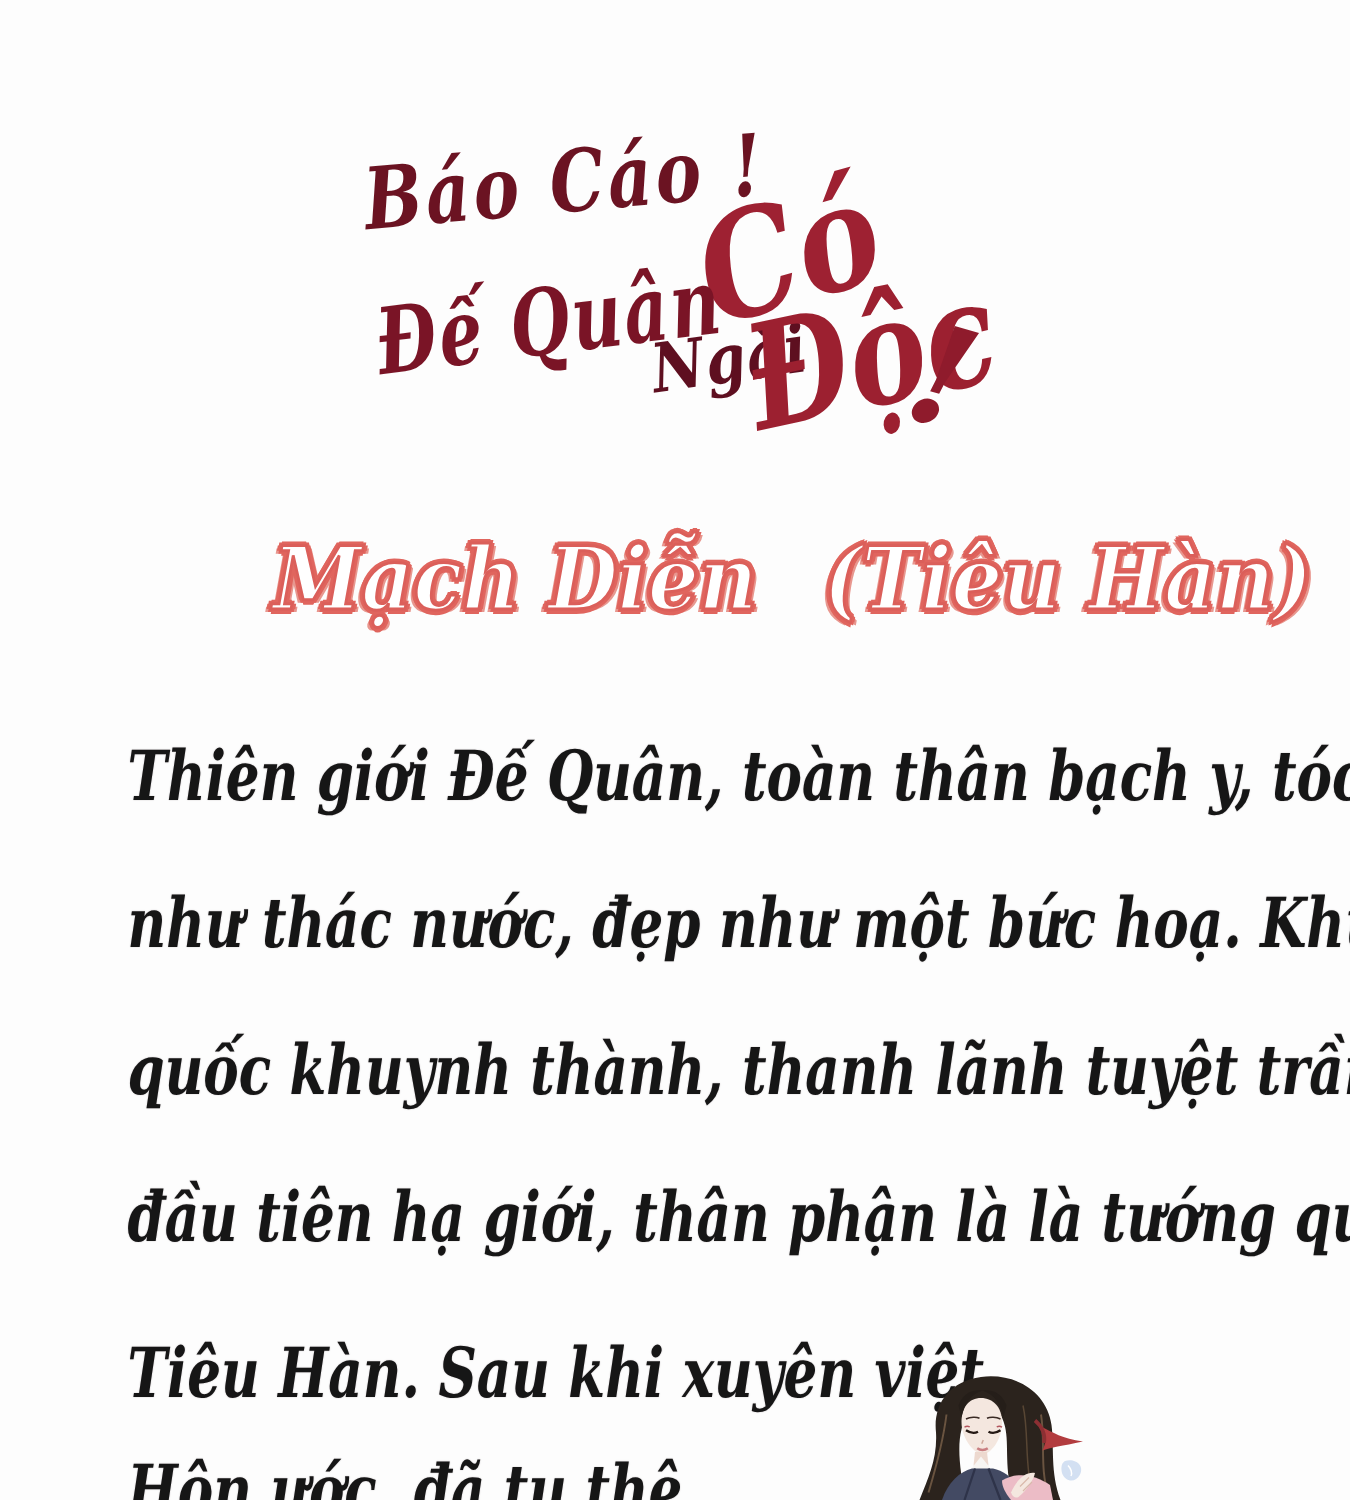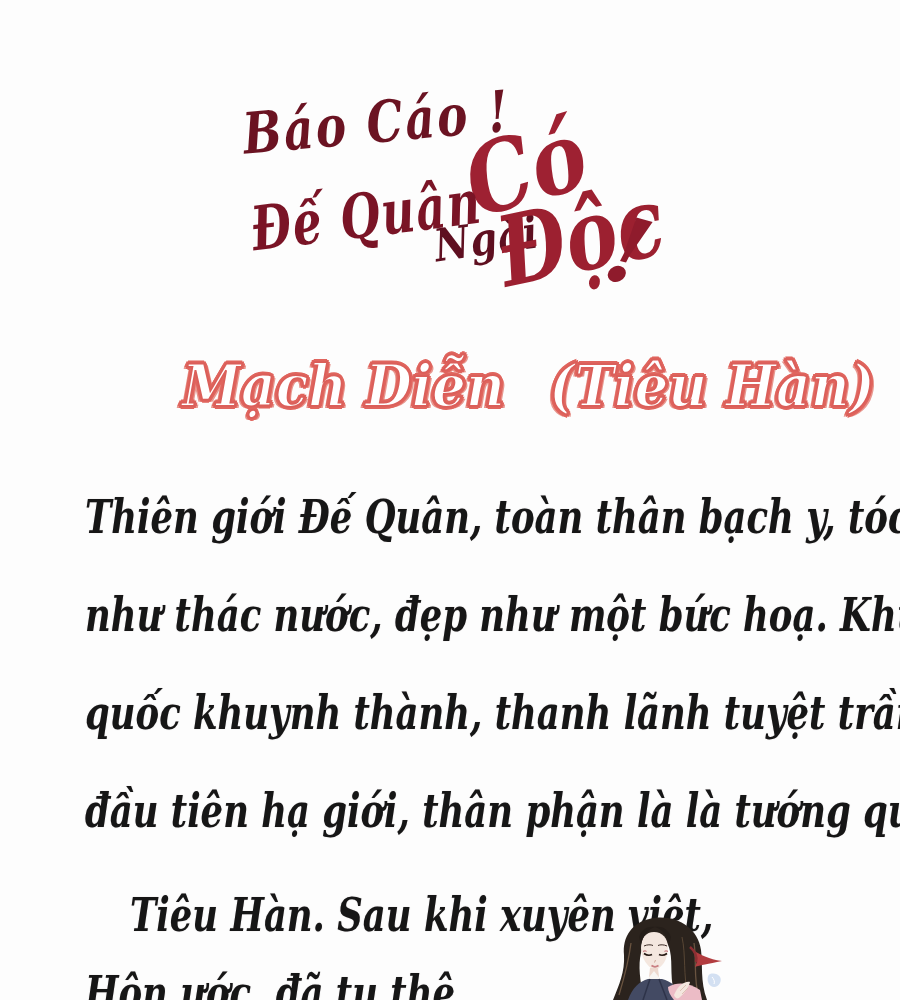--- a/index.html
+++ b/index.html
@@ -45,21 +45,21 @@
 
   
   .desc-line{
     position:absolute;left:85px;white-space:nowrap;
     font-size:46px;font-weight:bold;font-style:italic;
     color:#161616;
     text-shadow:0 0 1px rgba(40,20,30,0.35);
   }
   .desc-line>span{display:inline-block;transform:scaleX(0.77);transform-origin:0 0;}
   .l1{top:490px;} .l2{top:588px;} .l3{top:686px;}
-  .l4{top:784px;} .l5{top:888px;margin-left:45px;} .l6{top:966px;}
+  .l4{top:784px;} .l5{top:888px;} .l6{top:966px;}
 
   
   .portrait{position:absolute;left:610px;top:915px;}
 </style>
 </head>
 <body>
 
 <div class="abs" style="width:900px;height:1000px;">
 
   <div>

